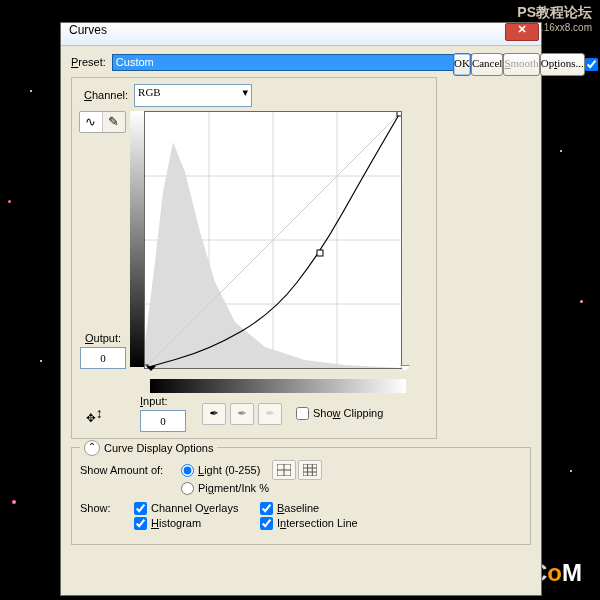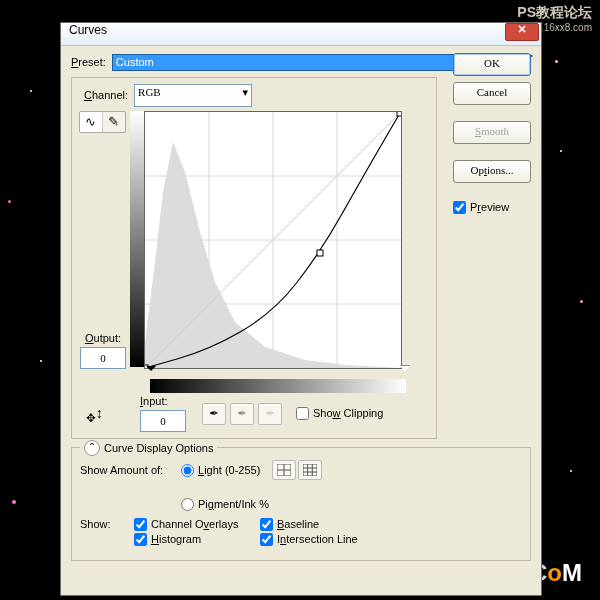--- a/index.html
+++ b/index.html
@@ -51,21 +51,21 @@
 .drop{width:22px;height:20px;border:1px solid #bbb;border-radius:2px;background:#f8f6ee;display:flex;align-items:center;justify-content:center}
 .chk{display:flex;align-items:center;gap:4px}
 input[type=checkbox]{width:13px;height:13px;margin:0}
 .cdo{border:1px solid #c0bba8;margin:8px 0 6px;padding:6px 8px 8px;position:relative}
 .cdo .hd{position:absolute;left:8px;top:-8px;background:#ECE9D8;padding:0 4px;display:flex;align-items:center;gap:4px}
 .exp{width:14px;height:14px;border:1px solid #999;border-radius:8px;background:#fff;font:10px/12px Tahoma;text-align:center}
 .radio-row{display:flex;align-items:center;gap:4px}
 input[type=radio]{margin:0}
 .gridbtns{display:inline-flex;gap:2px;margin-left:6px}
 .gbtn{width:22px;height:18px;border:1px solid #bbb;border-radius:2px;background:#f8f6ee;display:flex;align-items:center;justify-content:center}
-.side{position:absolute;right:10px;top:30px;width:78px;display:flex;flex-direction:column;gap:6px}
+.side{position:absolute;right:10px;top:30px;width:78px;display:flex;flex-direction:row;}
 .btn{height:21px;border:1px solid #8a867a;border-radius:3px;background:linear-gradient(#fefefe,#f1efe3);font:11px Tahoma;text-align:center;line-height:19px;cursor:pointer}
 .btn.prim{border:1px solid #3a76c3;box-shadow:0 0 0 1px #a9c8ee inset}
 .btn.dis{color:#a0a0a0}
 </style>
 </head>
 <body>
 
 <div class="stars">
   <div class="star" style="left:8px;top:200px;width:3px;height:3px;background:#f6b"></div>
   <div class="star" style="left:30px;top:90px"></div>
@@ -161,21 +161,21 @@
         </label>
       </div>
     </div>
 
     <div class="cdo">
       <div class="hd">
         <span class="exp">⌃</span>
         <span>Curve Display Options</span>
       </div>
       <div style="height:6px"></div>
-      <div class="row" style="margin-bottom:18px">
+      <div class="row" style="margin-bottom:2px">
         <span class="lbl" style="width:95px">Show Amount of:</span>
         <label class="radio-row">
             <input type="radio" checked="" style=""> 
             <span><span class="u">L</span>ight (0-255)</span>
           </label>
         <div class="gridbtns">
           <div class="gbtn">
               <svg width="14" height="12">
                 <rect x="0" y="0" width="14" height="12" fill="none" stroke="#555"></rect>
                 <line x1="7" y1="0" x2="7" y2="12" stroke="#555"></line>

